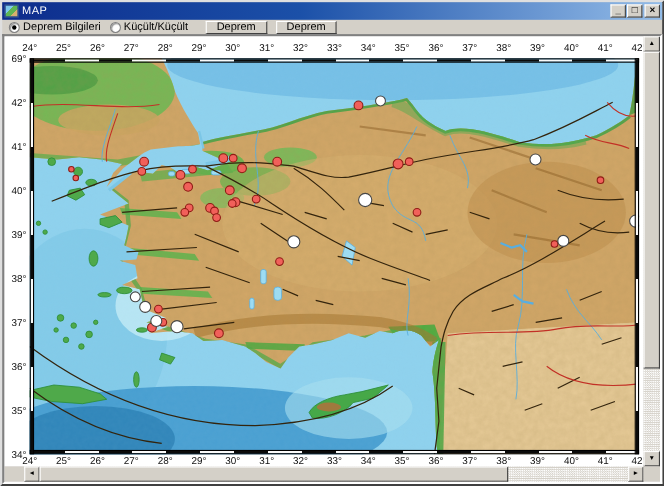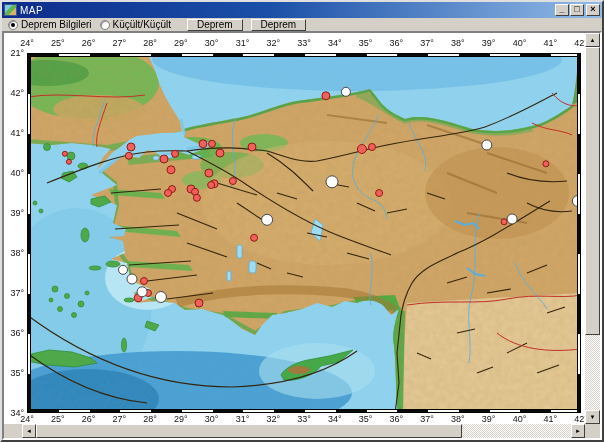--- a/index.html
+++ b/index.html
@@ -107,21 +107,21 @@
           <span class="xtick" style="left: 361.556px;">35°</span>
           <span class="xtick" style="left: 392.333px;">36°</span>
           <span class="xtick" style="left: 423.111px;">37°</span>
           <span class="xtick" style="left: 453.889px;">38°</span>
           <span class="xtick" style="left: 484.667px;">39°</span>
           <span class="xtick" style="left: 515.444px;">40°</span>
           <span class="xtick" style="left: 546.222px;">41°</span>
           <span class="xtick" style="left: 577px;">42°</span>
         </div>
       <div class="yaxis" id="yaxis-left">
-          <span class="ytick" style="top: 20px;">21°</span>
+          <span class="ytick" style="top: 20px;">69°</span>
           <span class="ytick" style="top: 60px;">42°</span>
           <span class="ytick" style="top: 100px;">41°</span>
           <span class="ytick" style="top: 140px;">40°</span>
           <span class="ytick" style="top: 180px;">39°</span>
           <span class="ytick" style="top: 220px;">38°</span>
           <span class="ytick" style="top: 260px;">37°</span>
           <span class="ytick" style="top: 300px;">36°</span>
           <span class="ytick" style="top: 340px;">35°</span>
           <span class="ytick" style="top: 380px;">34°</span>
         </div>

